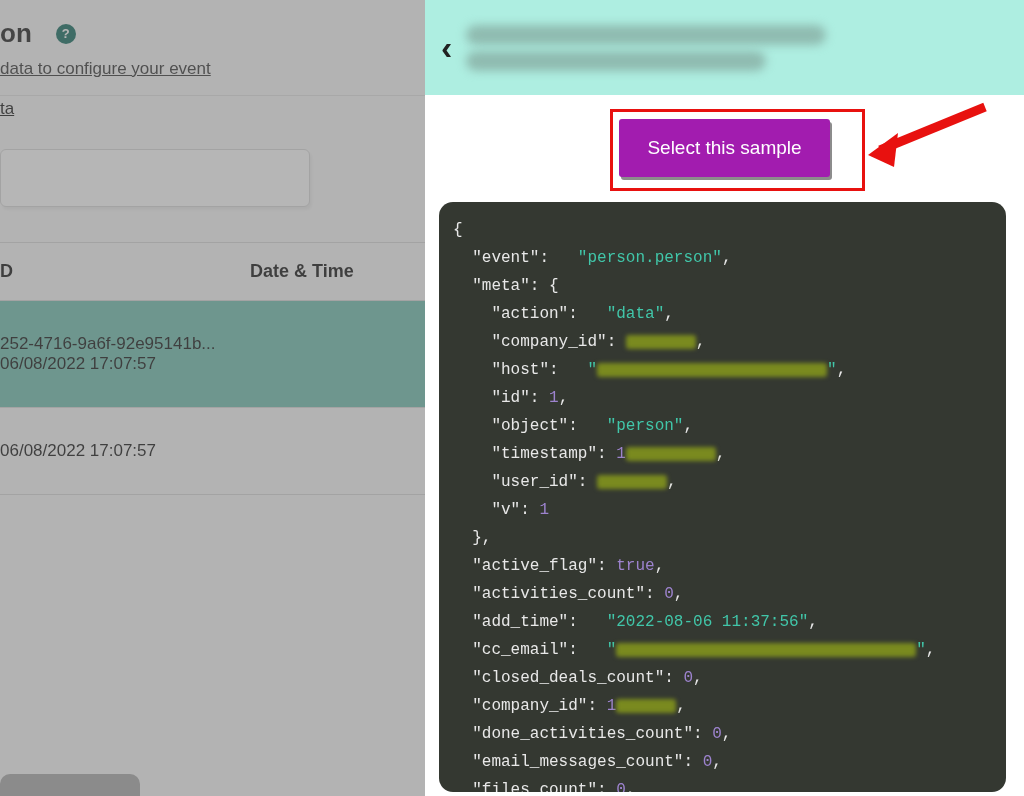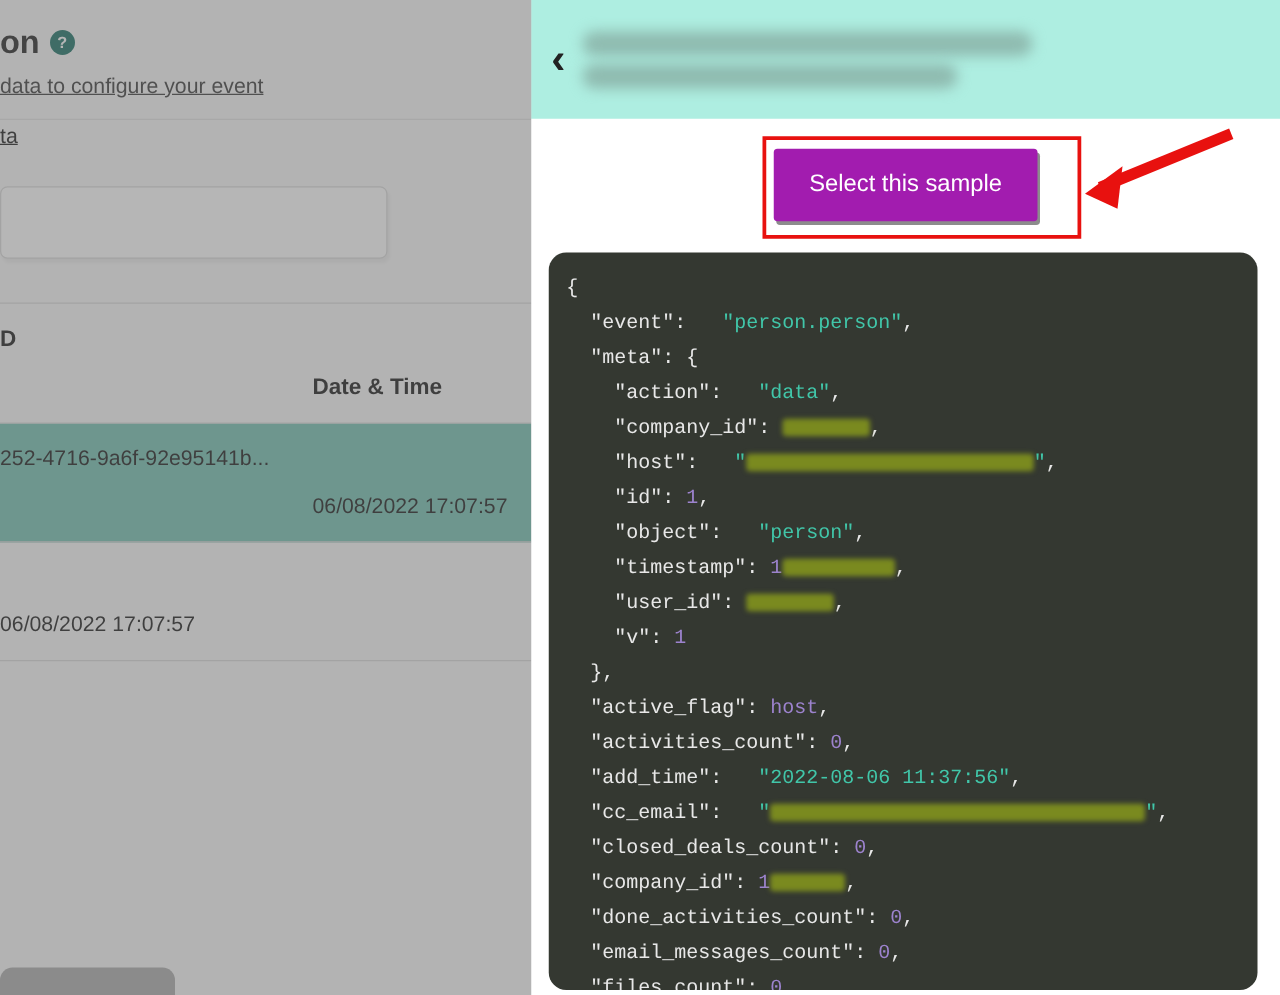--- a/index.html
+++ b/index.html
@@ -3,33 +3,33 @@
   <meta charset="utf-8">
   <style>
     * { margin: 0; padding: 0; box-sizing: border-box; }
     body { font-family: -apple-system, BlinkMacSystemFont, 'Segoe UI', sans-serif; width: 1024px; height: 796px; overflow: hidden; position: relative; background: #fff; }
 
     .left-pane { position: absolute; left: 0; top: 0; width: 425px; height: 796px; background: #f9f9f9; }
     .left-overlay { position: absolute; left: 0; top: 0; width: 425px; height: 796px; background: rgba(110,110,110,0.5); z-index: 5; }
     .left-divider { position: absolute; left: 0; top: 95px; width: 425px; height: 1px; background: #e3e3e3; }
 
     .left-header { padding: 18px 0 0 0; }
-    .title-row { display: flex; align-items: center; gap: 8px; padding: 0 0 6px 0; }
+    .title-row { display: flex; align-items: center; gap: 24px; padding: 0 0 6px 0; }
     .left-header h2 { font-size: 26px; font-weight: 700; color: #1a1a1a; }
     .help-icon { width: 20px; height: 20px; border-radius: 50%; background: #116b5e; color: #fff; display: flex; align-items: center; justify-content: center; font-size: 13px; font-weight: 700; }
     .subtitle { font-size: 17px; color: #333; margin-top: 4px; text-decoration: underline; }
     .link-underline { font-size: 17px; text-decoration: underline; color: #111; margin-top: 20px; display: inline-block; }
 
     .search-box { margin: 30px 0 0 0; width: 310px; height: 58px; background: #fff; border: 1px solid #d8d8d8; border-radius: 6px; box-shadow: 2px 3px 3px rgba(0,0,0,0.06); }
 
     .table-area { margin-top: 35px; width: 425px; }
     .col-headers { display: flex; font-weight: 700; font-size: 18px; color: #111; border-bottom: 1px solid #d8d8d8; border-top: 1px solid #d8d8d8; padding: 18px 0 18px 0; }
     .col-id { width: 250px; padding-right: 6px; }
-    .col-dt { width: 175px; margin-top: 38px; }
-    .row { display: flex; font-size: 17px; color: #111; padding: 18px 0; border-bottom: 1px solid #d8d8d8; }
+    .col-dt { width: 175px; }
+    .row { display: flex; font-size: 17px; color: #111; padding: 33px 0; border-bottom: 1px solid #d8d8d8; flex-direction: column; }
     .row-selected { background: #6fbfaf; }
     .row .col-id { white-space: nowrap; overflow: hidden; text-overflow: ellipsis; }
 
     .bottom-pill { position: absolute; left: 0; bottom: 0; width: 140px; height: 22px; background: #a8a8a8; border-radius: 10px 10px 0 0; }
 
     .right-pane { position: absolute; left: 425px; top: 0; width: 599px; height: 796px; background: #fff; display: flex; flex-direction: column; }
     .teal-bar { height: 95px; background: #aeeee1; display: flex; align-items: center; padding: 0 16px; gap: 14px; }
     .back-chevron { font-size: 34px; font-weight: 900; color: #222; cursor: pointer; }
     .blur-lines { flex: 1; display: flex; flex-direction: column; gap: 6px; }
     .blur-line { height: 20px; border-radius: 10px; background: #8fbbb0; filter: blur(5px); }
@@ -104,21 +104,21 @@
 <div class="line">  <span class="key">"meta"</span>: {</div>
 <div class="line">    <span class="key">"action"</span>:   <span class="str">"<span>data</span>"</span>,</div>
 <div class="line">    <span class="key">"company_id"</span>: <span class="redact" style="width:70px"></span>,</div>
 <div class="line">    <span class="key">"host"</span>:   <span class="str">"</span><span class="redact" style="width:230px"></span><span class="str">"</span>,</div>
 <div class="line">    <span class="key">"id"</span>: <span class="num">1</span>,</div>
 <div class="line">    <span class="key">"object"</span>:   <span class="str">"<span>person</span>"</span>,</div>
 <div class="line">    <span class="key">"timestamp"</span>: <span class="num">1</span><span class="redact" style="width:90px"></span>,</div>
 <div class="line">    <span class="key">"user_id"</span>: <span class="redact" style="width:70px"></span>,</div>
 <div class="line">    <span class="key">"v"</span>: <span class="num">1</span></div>
 <div class="line">  },</div>
-<div class="line">  <span class="key">"active_flag"</span>: <span class="bool">host</span>,</div>
+<div class="line">  <span class="key">"active_flag"</span>: <span class="bool">true</span>,</div>
 <div class="line">  <span class="key">"activities_count"</span>: <span class="num">0</span>,</div>
 <div class="line">  <span class="key">"add_time"</span>:   <span class="str">"<span>2022-08-06 11:37:56</span>"</span>,</div>
 <div class="line">  <span class="key">"cc_email"</span>:   <span class="str">"</span><span class="redact" style="width:300px"></span><span class="str">"</span>,</div>
 <div class="line">  <span class="key">"closed_deals_count"</span>: <span class="num">0</span>,</div>
 <div class="line">  <span class="key">"company_id"</span>: <span class="num">1</span><span class="redact" style="width:60px"></span>,</div>
 <div class="line">  <span class="key">"done_activities_count"</span>: <span class="num">0</span>,</div>
 <div class="line">  <span class="key">"email_messages_count"</span>: <span class="num">0</span>,</div>
 <div class="line">  <span class="key">"files_count"</span>: <span class="num">0</span>,</div>
   </div>
 </div>

